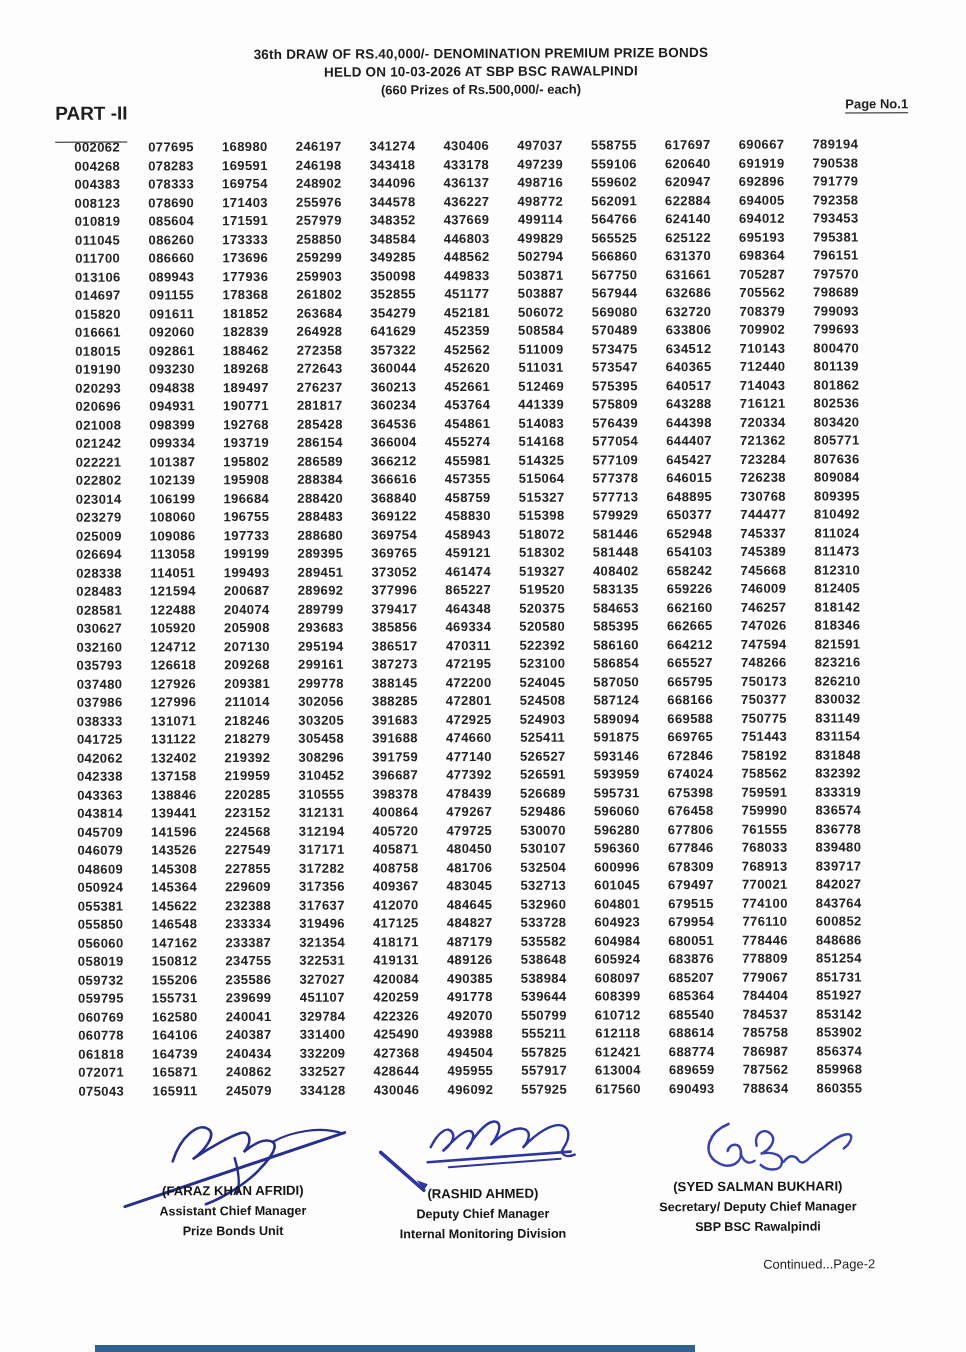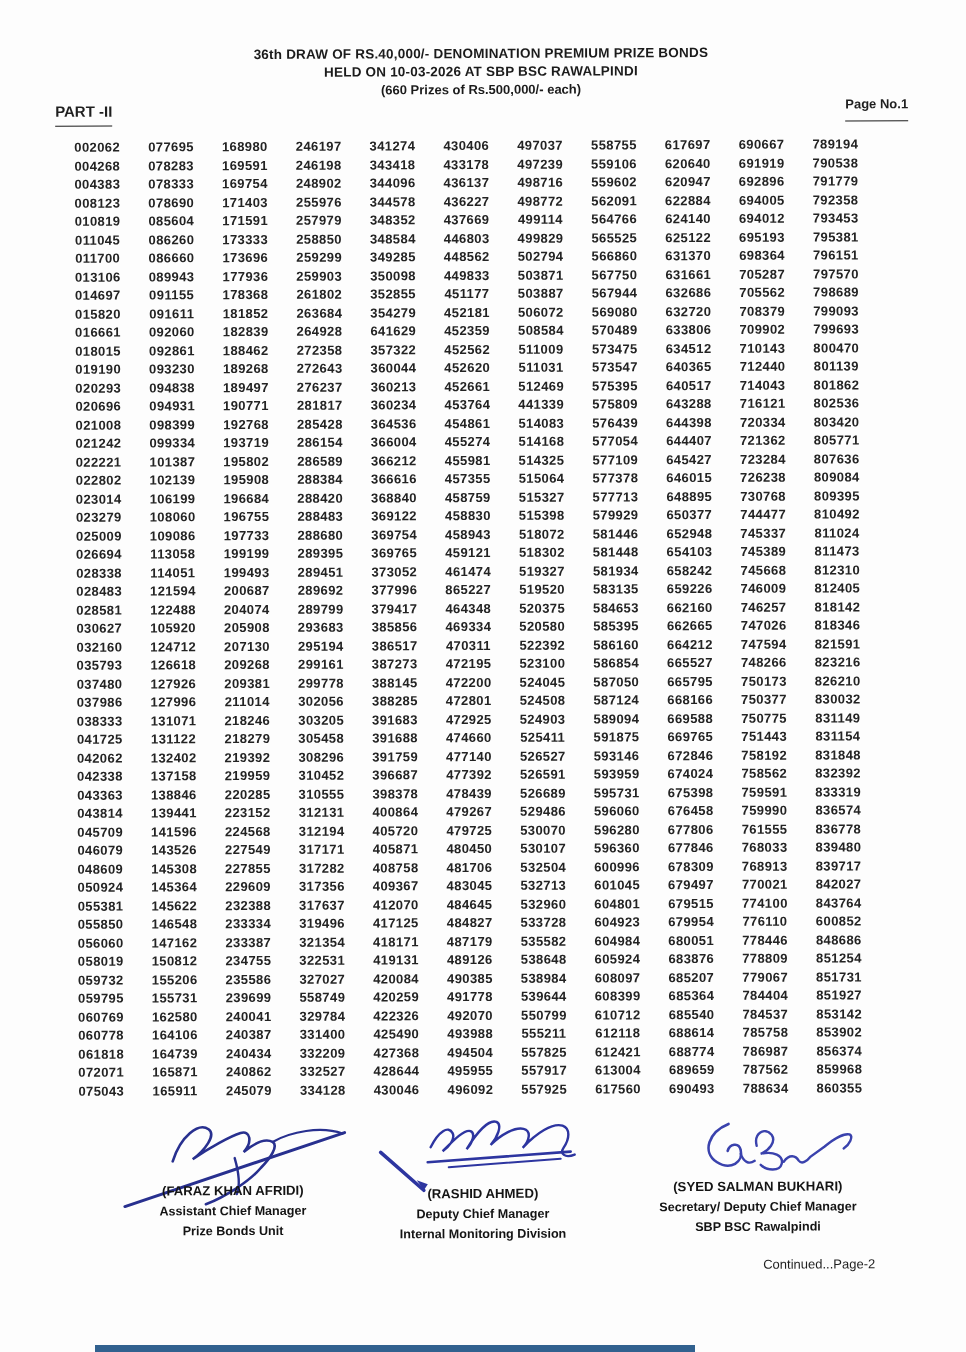--- a/index.html
+++ b/index.html
@@ -7,24 +7,24 @@
     width:966px;height:1352px;position:relative;overflow:hidden;
     background:#fdfdfd;
     font-family:"Liberation Sans",sans-serif;
     color:#1f1f1f;
   }
   .page{position:absolute;inset:0;transform:rotate(-0.25deg);transform-origin:50% 40%;}
   .hdr{position:absolute;left:0;width:966px;text-align:center;font-weight:700;color:#1b1b1b;}
   .hdr1{top:46px;font-size:13.5px;letter-spacing:.2px;}
   .hdr2{top:64px;font-size:13.5px;letter-spacing:.2px;}
   .hdr3{top:82px;font-size:13px;}
-  .part{position:absolute;left:57px;top:101px;font-size:15px;font-weight:700;
-        border-bottom:1.6px solid #1b1b1b;padding-bottom:6px;}
+  .part{position:absolute;left:57px;top:101px;font-size:19px;font-weight:700;
+        border-bottom:1.6px solid #1b1b1b;padding-bottom:17px;}
   .pageno{position:absolute;right:56px;top:98px;font-size:13px;font-weight:700;
-        border-bottom:1.6px solid #1b1b1b;padding-bottom:9px;}
+        border-bottom:1.6px solid #1b1b1b;padding-bottom:1px;}
   .grid{
     position:absolute;left:62px;top:137px;width:812px;
     display:grid;grid-template-columns:repeat(11,1fr);
   }
   .grid .num{
     height:18.5px;line-height:18.5px;text-align:center;
     font-size:13px;font-weight:700;letter-spacing:.4px;color:#232323;
     font-family:"Liberation Sans",sans-serif;
   }
   .sig-block{position:absolute;text-align:center;font-weight:700;color:#141414;}
@@ -301,21 +301,21 @@
       <div class="num">654103</div>
       <div class="num">745389</div>
       <div class="num">811473</div>
       <div class="num">028338</div>
       <div class="num">114051</div>
       <div class="num">199493</div>
       <div class="num">289451</div>
       <div class="num">373052</div>
       <div class="num">461474</div>
       <div class="num">519327</div>
-      <div class="num">581934</div>
+      <div class="num">408402</div>
       <div class="num">658242</div>
       <div class="num">745668</div>
       <div class="num">812310</div>
       <div class="num">028483</div>
       <div class="num">121594</div>
       <div class="num">200687</div>
       <div class="num">289692</div>
       <div class="num">377996</div>
       <div class="num">865227</div>
       <div class="num">519520</div>
@@ -550,21 +550,21 @@
       <div class="num">420084</div>
       <div class="num">490385</div>
       <div class="num">538984</div>
       <div class="num">608097</div>
       <div class="num">685207</div>
       <div class="num">779067</div>
       <div class="num">851731</div>
       <div class="num">059795</div>
       <div class="num">155731</div>
       <div class="num">239699</div>
-      <div class="num">558749</div>
+      <div class="num">451107</div>
       <div class="num">420259</div>
       <div class="num">491778</div>
       <div class="num">539644</div>
       <div class="num">608399</div>
       <div class="num">685364</div>
       <div class="num">784404</div>
       <div class="num">851927</div>
       <div class="num">060769</div>
       <div class="num">162580</div>
       <div class="num">240041</div>

